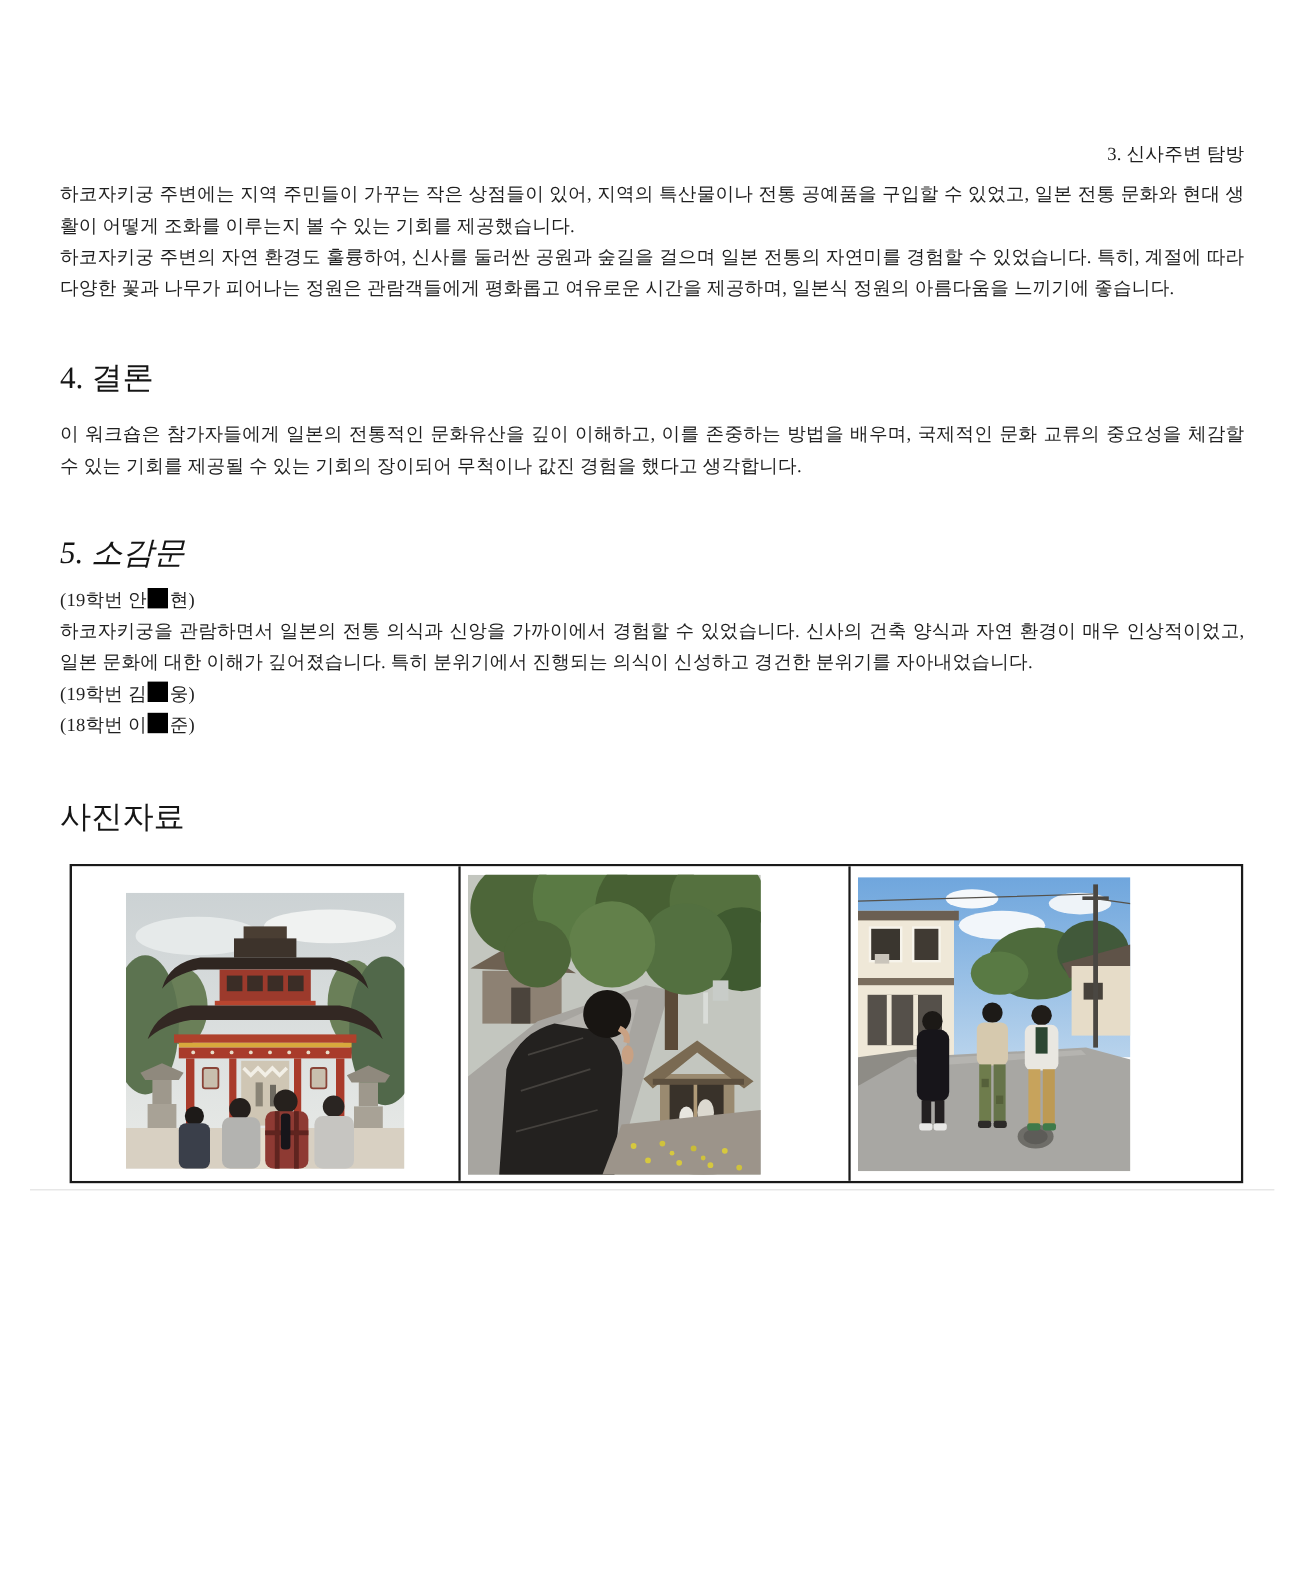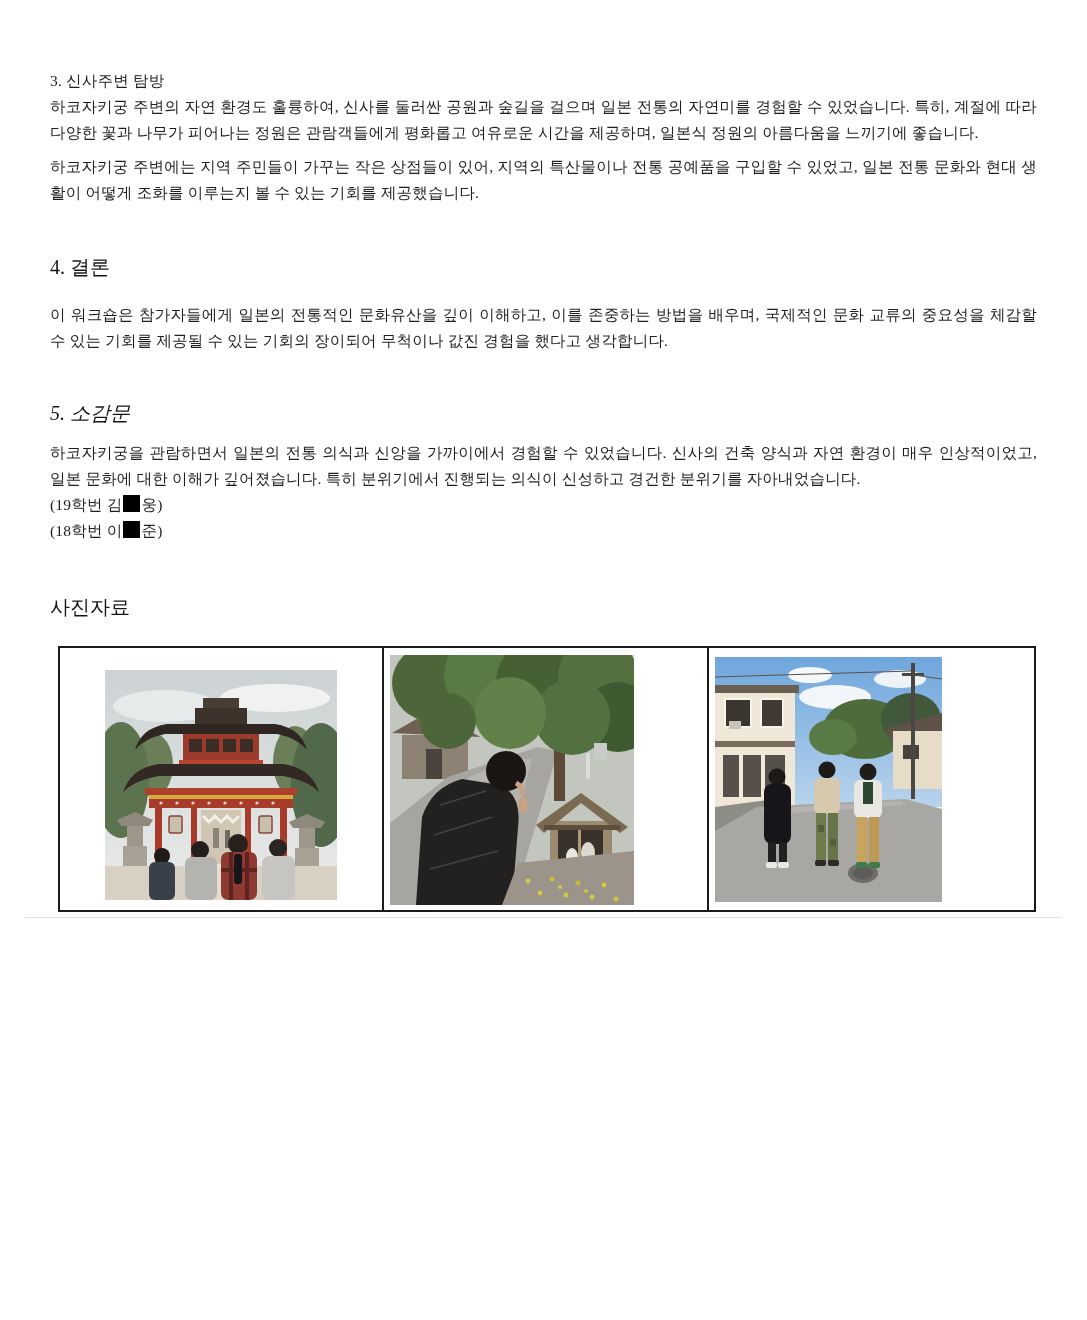--- a/index.html
+++ b/index.html
@@ -14,24 +14,24 @@
     width: 1087px; height: 1320px;
     padding: 0 50px;
     position: relative;
   }
   .body-line, .body-text {
     font-size: 15.5px;
     line-height: 26px;
     letter-spacing: 0.2px;
   }
   .body-text { text-align: justify; }
-  .first-block { margin-top: 68px; }
+  .first-block { margin-top: 116px; text-align: right; }
   .para-gap { margin-top: 8px; }
   .big-heading {
-    font-size: 20px;
+    font-size: 26px;
     font-weight: 400;
     line-height: 30px;
     color: #151515;
   }
   .h-sec4 { margin-top: 46px; }
   .h-sec4 + .body-text { margin-top: 20px; }
   .h-sec5 { margin-top: 44px; font-style: italic; }
   .entries { margin-top: 12px; }
   .redaction {
     display: inline-block;
@@ -70,31 +70,32 @@
     border-top: 1px solid #e2e2e2;
     height: 0;
   }
 </style>
 </head>
 <body>
 
 <div class="page">
 
   <p class="body-line first-block">3. 신사주변 탐방</p>
+  <p class="body-text para-gap">하코자키궁 주변에는 지역 주민들이 가꾸는 작은 상점들이 있어, 지역의 특산물이나 전통 공예품을 구입할 수 있었고, 일본 전통 문화와 현대 생활이 어떻게 조화를 이루는지 볼 수 있는 기회를 제공했습니다.</p>
   <p class="body-text">하코자키궁 주변의 자연 환경도 훌륭하여, 신사를 둘러싼 공원과 숲길을 걸으며 일본 전통의 자연미를 경험할 수 있었습니다. 특히, 계절에 따라 다양한 꽃과 나무가 피어나는 정원은 관람객들에게 평화롭고 여유로운 시간을 제공하며, 일본식 정원의 아름다움을 느끼기에 좋습니다.</p>
-  <p class="body-text para-gap">하코자키궁 주변에는 지역 주민들이 가꾸는 작은 상점들이 있어, 지역의 특산물이나 전통 공예품을 구입할 수 있었고, 일본 전통 문화와 현대 생활이 어떻게 조화를 이루는지 볼 수 있는 기회를 제공했습니다.</p>
 
   <h2 class="big-heading h-sec4">4. 결론</h2>
   <p class="body-text">이 워크숍은 참가자들에게 일본의 전통적인 문화유산을 깊이 이해하고, 이를 존중하는 방법을 배우며, 국제적인 문화 교류의 중요성을 체감할 수 있는 기회를 제공될 수 있는 기회의 장이되어 무척이나 값진 경험을 했다고 생각합니다.</p>
 
   <h2 class="big-heading h-sec5">5. 소감문</h2>
   <div class="entries">
 
 
     <div>
+      <p class="body-line"><span>(19학번 안</span><span class="redaction"></span><span>현)</span></p>
       <p class="body-text">하코자키궁을 관람하면서 일본의 전통 의식과 신앙을 가까이에서 경험할 수 있었습니다. 신사의 건축 양식과 자연 환경이 매우 인상적이었고, 일본 문화에 대한 이해가 깊어졌습니다. 특히 분위기에서 진행되는 의식이 신성하고 경건한 분위기를 자아내었습니다.</p>
     </div>
 
     <div>
       <p class="body-line"><span>(19학번 김</span><span class="redaction"></span><span>웅)</span></p>
     </div>
 
     <div>
       <p class="body-line"><span>(18학번 이</span><span class="redaction"></span><span>준)</span></p>
     </div>

